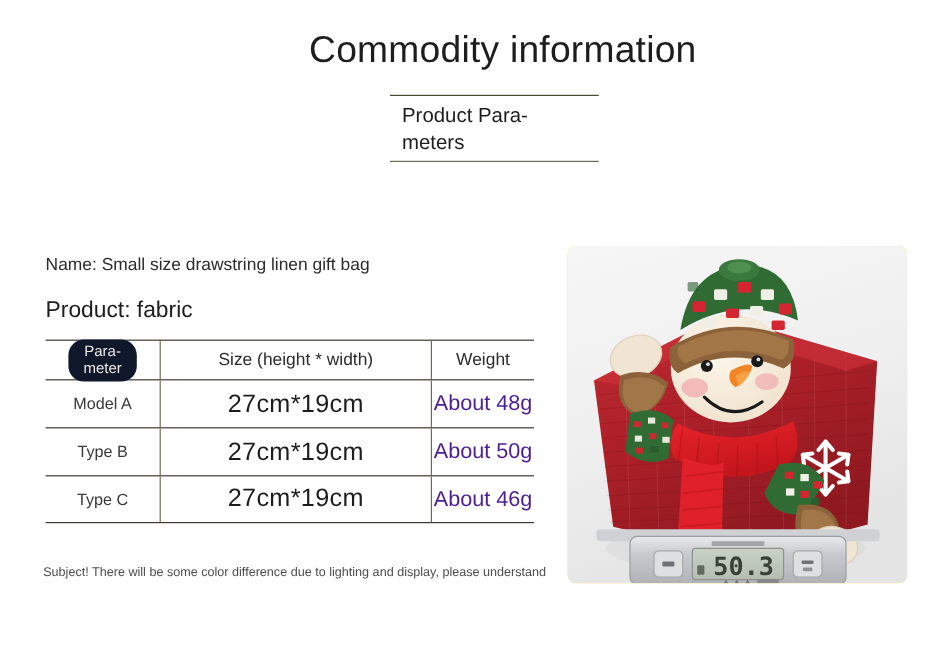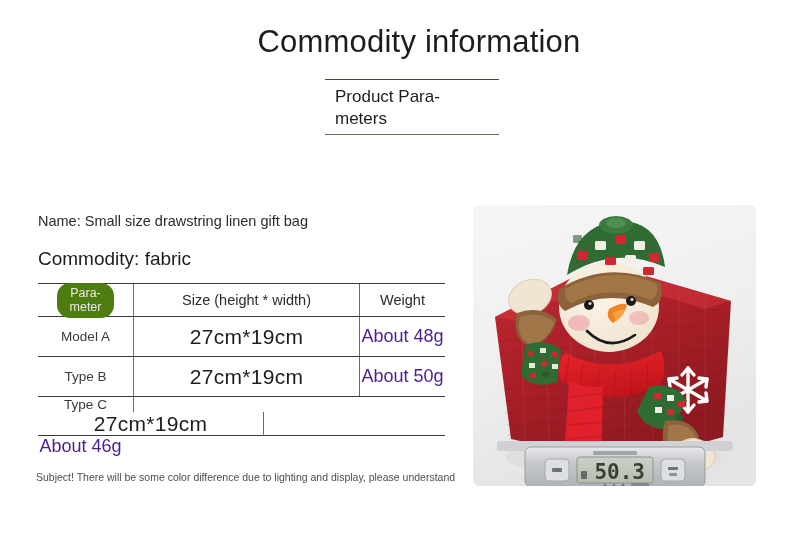--- a/index.html
+++ b/index.html
@@ -84,21 +84,20 @@
     width: 407px;
   }
   .spec-row {
     display: flex;
     align-items: stretch;
     border-top: 1.3px solid #3c3a30;
     box-sizing: border-box;
   }
   .spec-row.last {
     border-bottom: 1.3px solid #3c3a30;
-    flex-direction: column;
   }
   .spec-row.header-row {
     height: 33px;
   }
   .spec-row.body-row {
     height: 40px;
   }
   .cell {
     display: flex;
     align-items: center;
@@ -111,21 +110,21 @@
   }
   .col-b {
     width: 226px;
     border-right: 1.2px solid #6e6e58;
   }
   .col-c {
     width: 85px;
   }
 
   .param-badge {
-    background: #4d7c0f;
+    background: #0f172a;
     color: #ece9e6;
     border-radius: 13px;
     font-size: 12.5px;
     line-height: 14px;
     padding: 3px 13px 4px 13px;
     text-align: center;
     white-space: pre-line;
   }
   .head-label {
     font-size: 14.5px;
@@ -188,21 +187,21 @@
 
   <div class="subtitle-block">
     <div class="subtitle-rule top"></div>
     <div class="subtitle-text">Product Para-
 meters</div>
     <div class="subtitle-rule bottom"></div>
   </div>
 
   <div class="name-line">Name: Small size drawstring linen gift bag</div>
 
-  <div class="material-line">Commodity: fabric</div>
+  <div class="material-line">Product: fabric</div>
 
   <div class="spec-table">
 
     <div class="spec-row header-row">
       <div class="cell col-a">
         <span class="param-badge">Para-
 meter</span>
       </div>
       <div class="cell col-b">
         <span class="head-label">Size (height * width)</span>

